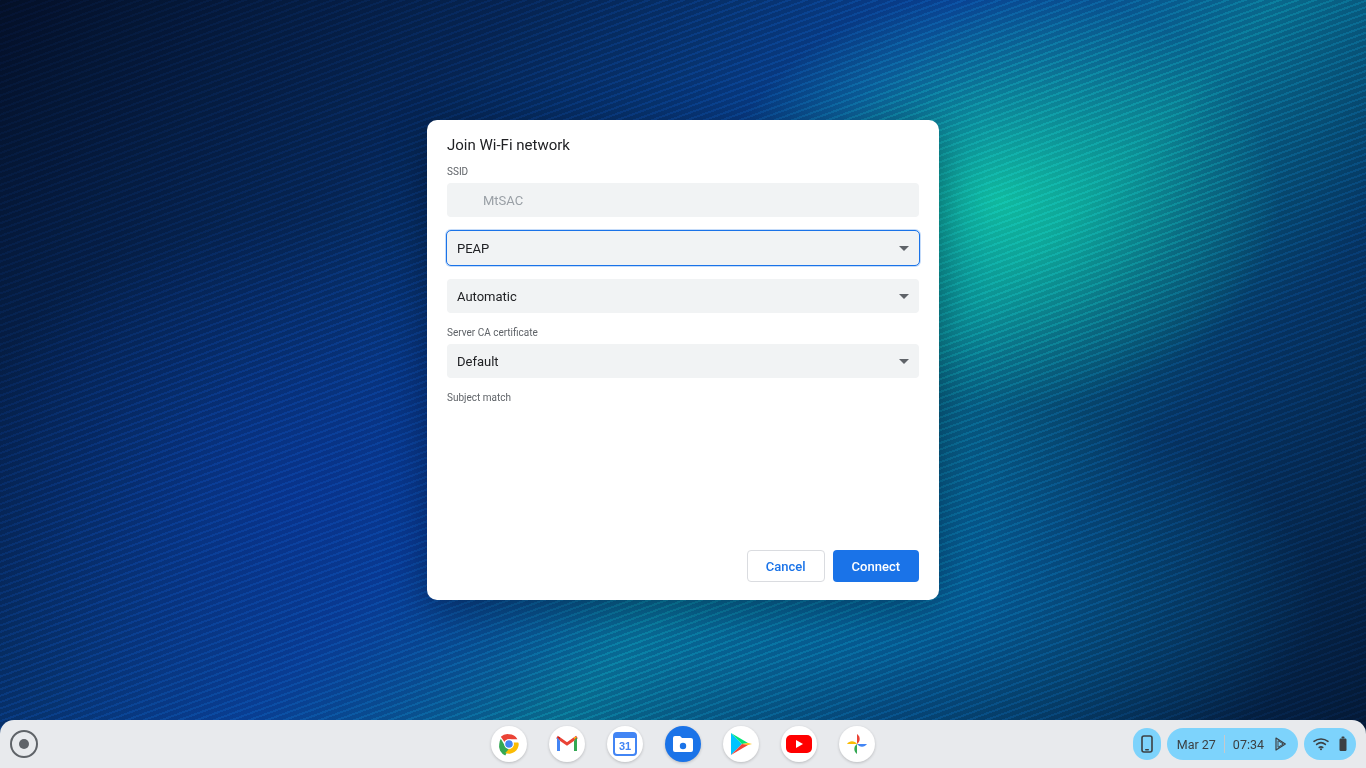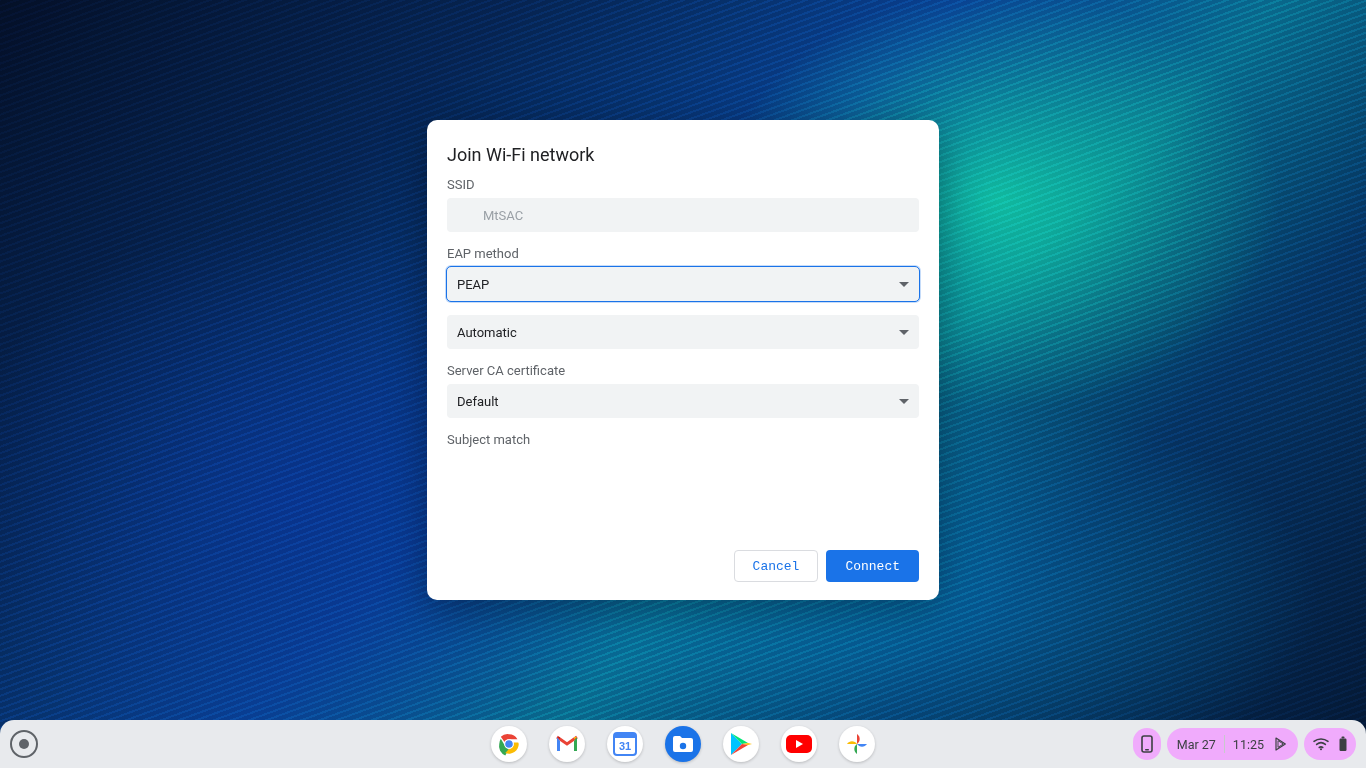--- a/index.html
+++ b/index.html
@@ -35,33 +35,33 @@
     left: 50%; top: 120px;
     transform: translateX(-50%);
     width: 512px;
     height: 480px;
     background: #fff;
     border-radius: 10px;
     box-shadow: 0 10px 40px rgba(0,0,0,0.35);
     display: flex; flex-direction: column;
   }
   .dialog-title {
-    padding: 24px 20px 12px 20px;
-    font-size: 18px;
+    padding: 16px 20px 12px 20px;
+    font-size: 15px;
     color: #202124;
   }
   .dialog-body {
     flex: 1;
     overflow: hidden;
     padding: 0 20px;
     position: relative;
   }
   .field { margin-bottom: 14px; }
   .field-label {
-    font-size: 13px;
+    font-size: 10px;
     color: #5f6368;
     margin-bottom: 6px;
   }
   .text-input, .select {
     width: 100%;
     height: 34px;
     border: none;
     border-radius: 4px;
     background: #f1f3f4;
     padding: 0 10px;
@@ -95,21 +95,20 @@
   }
   .btn {
     height: 32px;
     padding: 0 18px;
     border-radius: 4px;
     font-size: 13px;
     font-weight: 500;
     display: inline-flex; align-items: center; justify-content: center;
     cursor: pointer;
     border: 1px solid transparent;
-    font-family: Liberation Mono, monospace;
   }
   .btn-secondary {
     background: #fff;
     color: #1a73e8;
     border-color: #dadce0;
   }
   .btn-primary {
     background: #1a73e8;
     color: #ffffff;
   }
@@ -149,21 +148,21 @@
     cursor: pointer;
   }
   .shelf-right {
     display: flex; align-items: center; gap: 6px;
     height: 34px;
   }
   .status-pill {
     height: 32px;
     padding: 0 10px;
     border-radius: 16px;
-    background: #f0abfc;
+    background: #7dd3fc;
     display: flex; align-items: center; gap: 8px;
     color: #3c4043;
     font-size: 12.5px;
     cursor: pointer;
   }
   .status-pill.small { padding: 0 8px; }
   .divider { width: 1px; height: 18px; background: #c7c9cc; }
   svg { display: block; }
 </style>
 </head>
@@ -180,21 +179,20 @@
         <div class="field-label">SSID</div>
         <div class="text-input disabled">
           <span>MtSAC</span>
         </div>
       </div>
 
       <div class="field">
       </div>
 
       <div class="field">
-        <div class="field-label">EAP method</div>
         <div class="select focused">
           <span>PEAP</span>
           <span class="caret"></span>
         </div>
       </div>
 
       <div class="field">
         <div class="select">
           <span>Automatic</span>
           <span class="caret"></span>
@@ -290,21 +288,21 @@
     <div class="shelf-right">
       <div class="status-pill small">
         <svg width="12" height="18" viewBox="0 0 12 18">
           <rect x="1" y="1" width="10" height="16" rx="2" fill="none" stroke="#3c4043" stroke-width="1.6"></rect>
           <rect x="4" y="14" width="4" height="1.4" rx="0.7" fill="#3c4043"></rect>
         </svg>
       </div>
       <div class="status-pill">
         <span>Mar 27</span>
         <span class="divider"></span>
-        <span>11:25</span>
+        <span>07:34</span>
         <svg width="16" height="16" viewBox="0 0 24 24">
           <path d="M6 3l14 9-14 9z" fill="none" stroke="#3c4043" stroke-width="1.8" stroke-linejoin="round"></path>
           <path d="M9 7l8 5-8 5z" fill="none" stroke="#3c4043" stroke-width="1.4" stroke-linejoin="round"></path>
         </svg>
       </div>
       <div class="status-pill small">
         <svg width="18" height="14" viewBox="0 0 20 16">
           <path d="M2 5a13 13 0 0 1 16 0M5 8.5a8 8 0 0 1 10 0M8 12a3.5 3.5 0 0 1 4 0" fill="none" stroke="#3c4043" stroke-width="1.8" stroke-linecap="round"></path>
           <circle cx="10" cy="14" r="1.2" fill="#3c4043"></circle>
         </svg>

